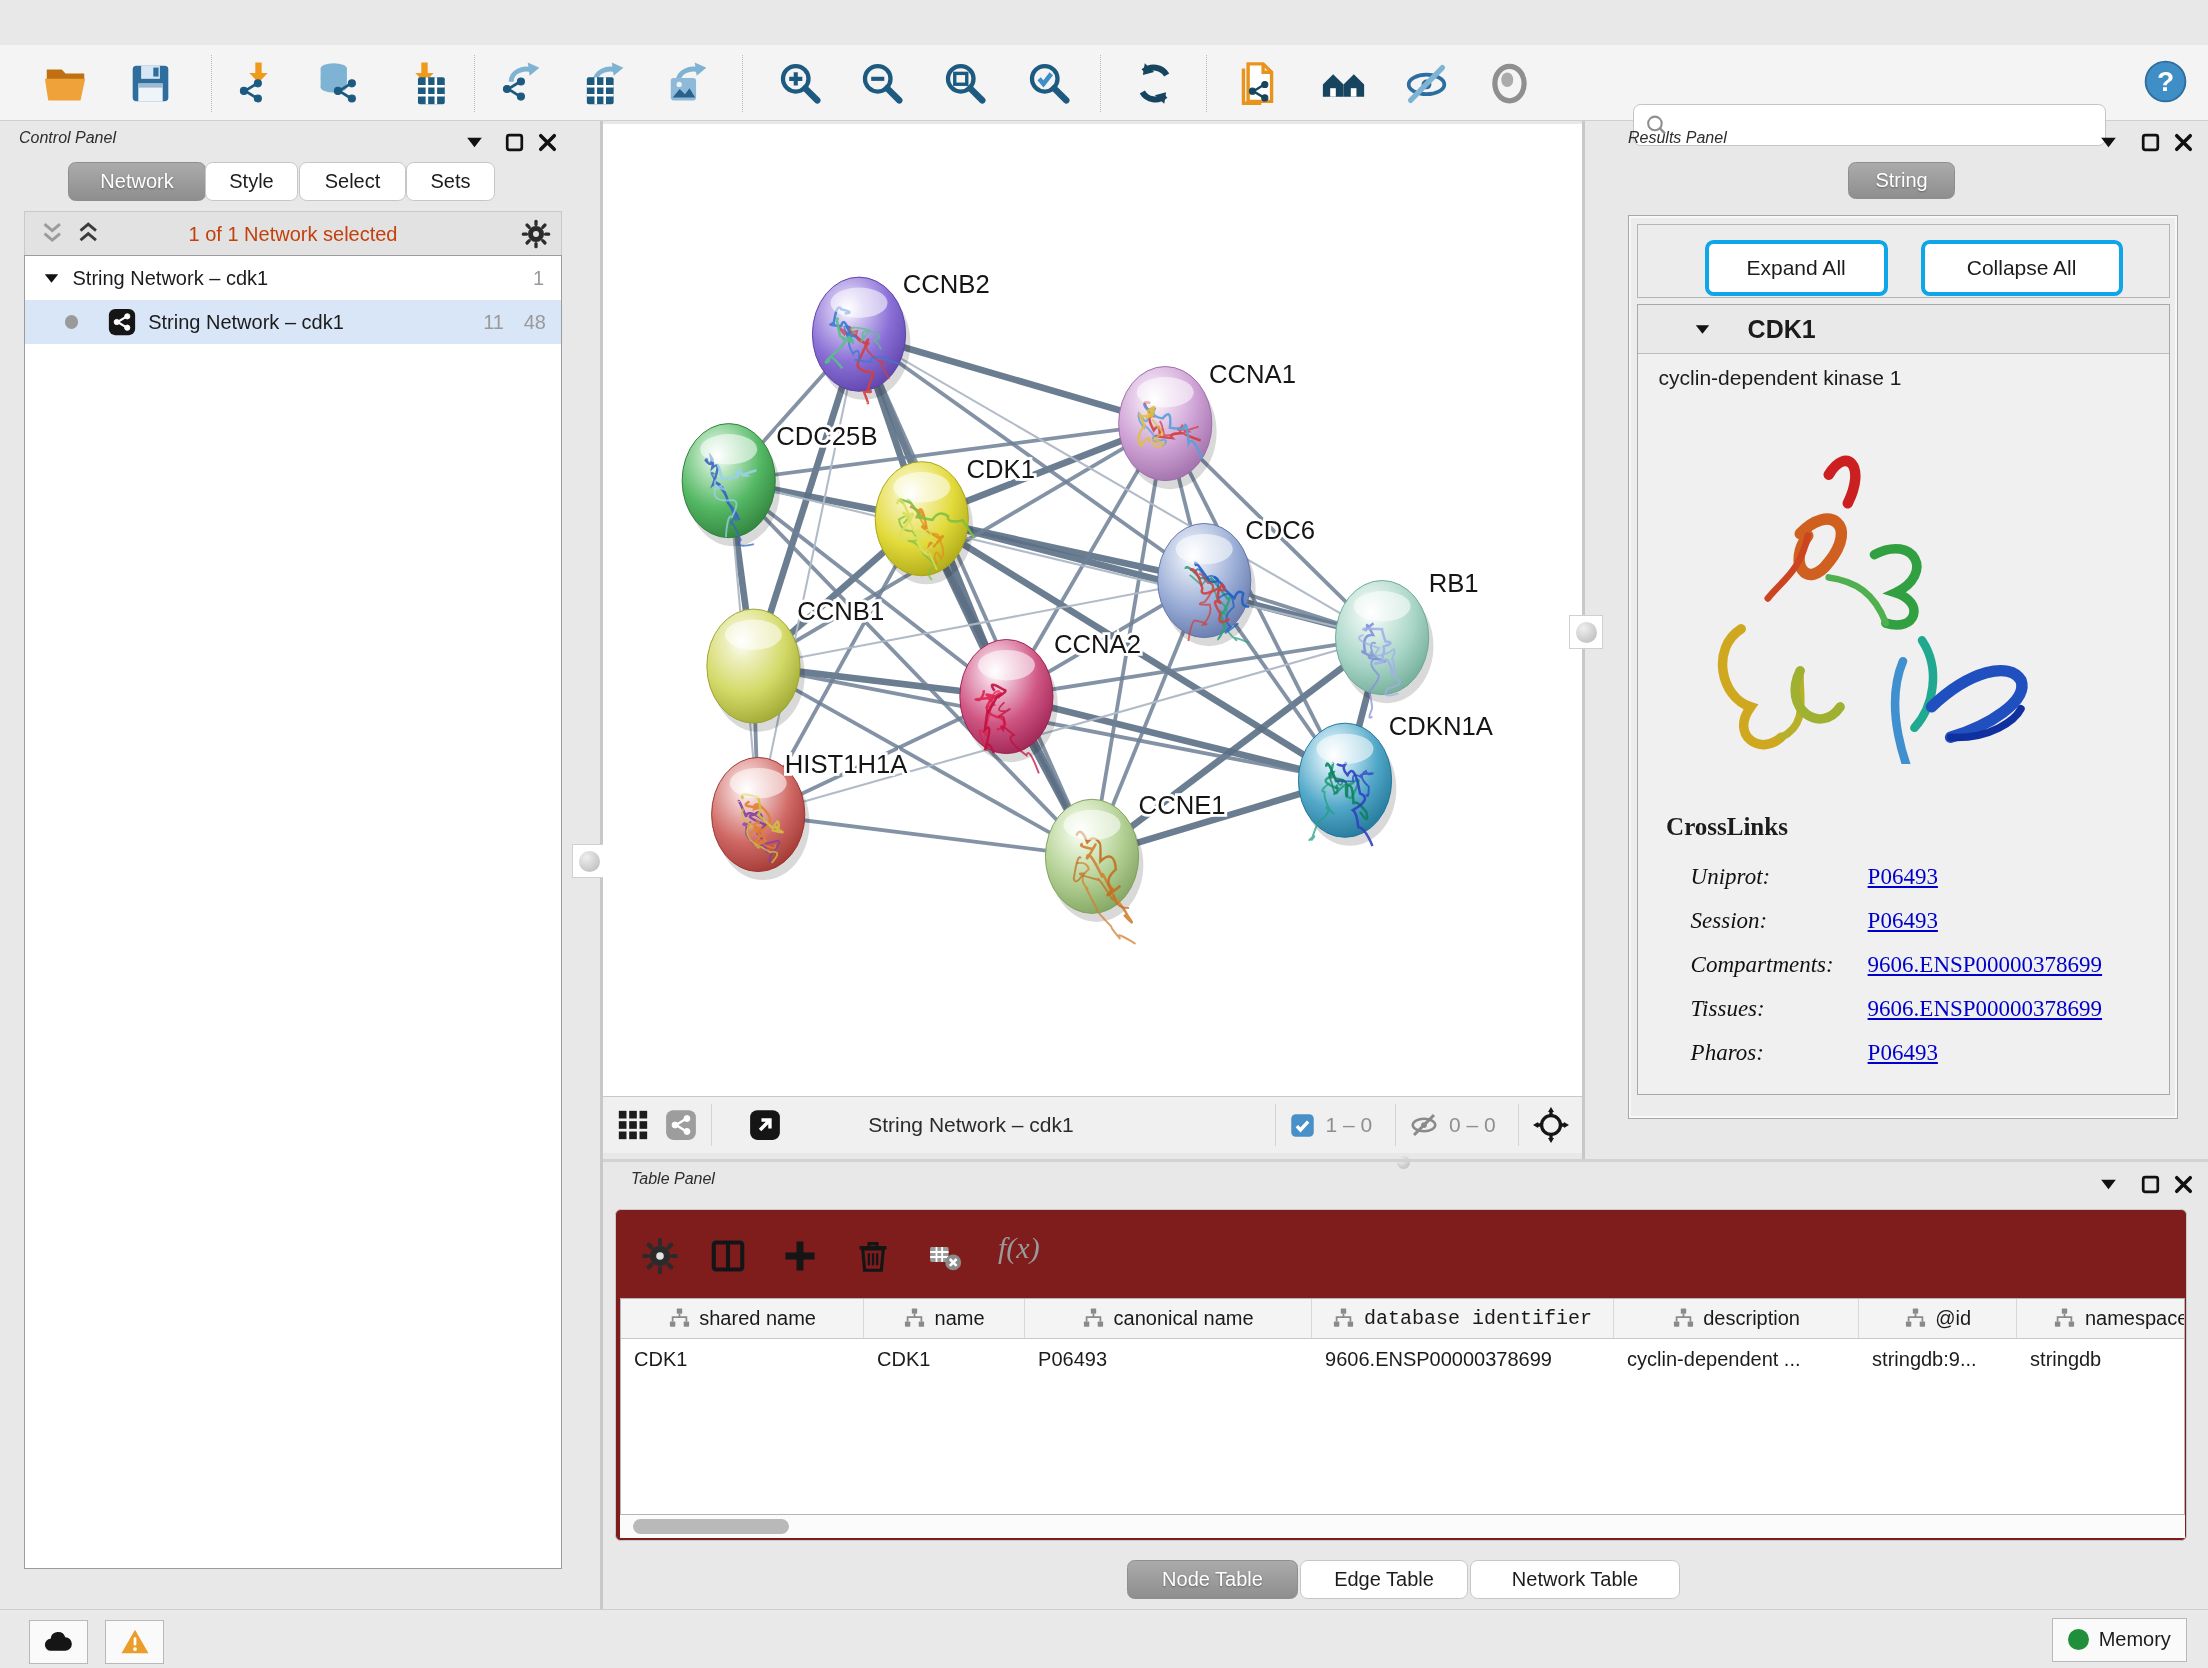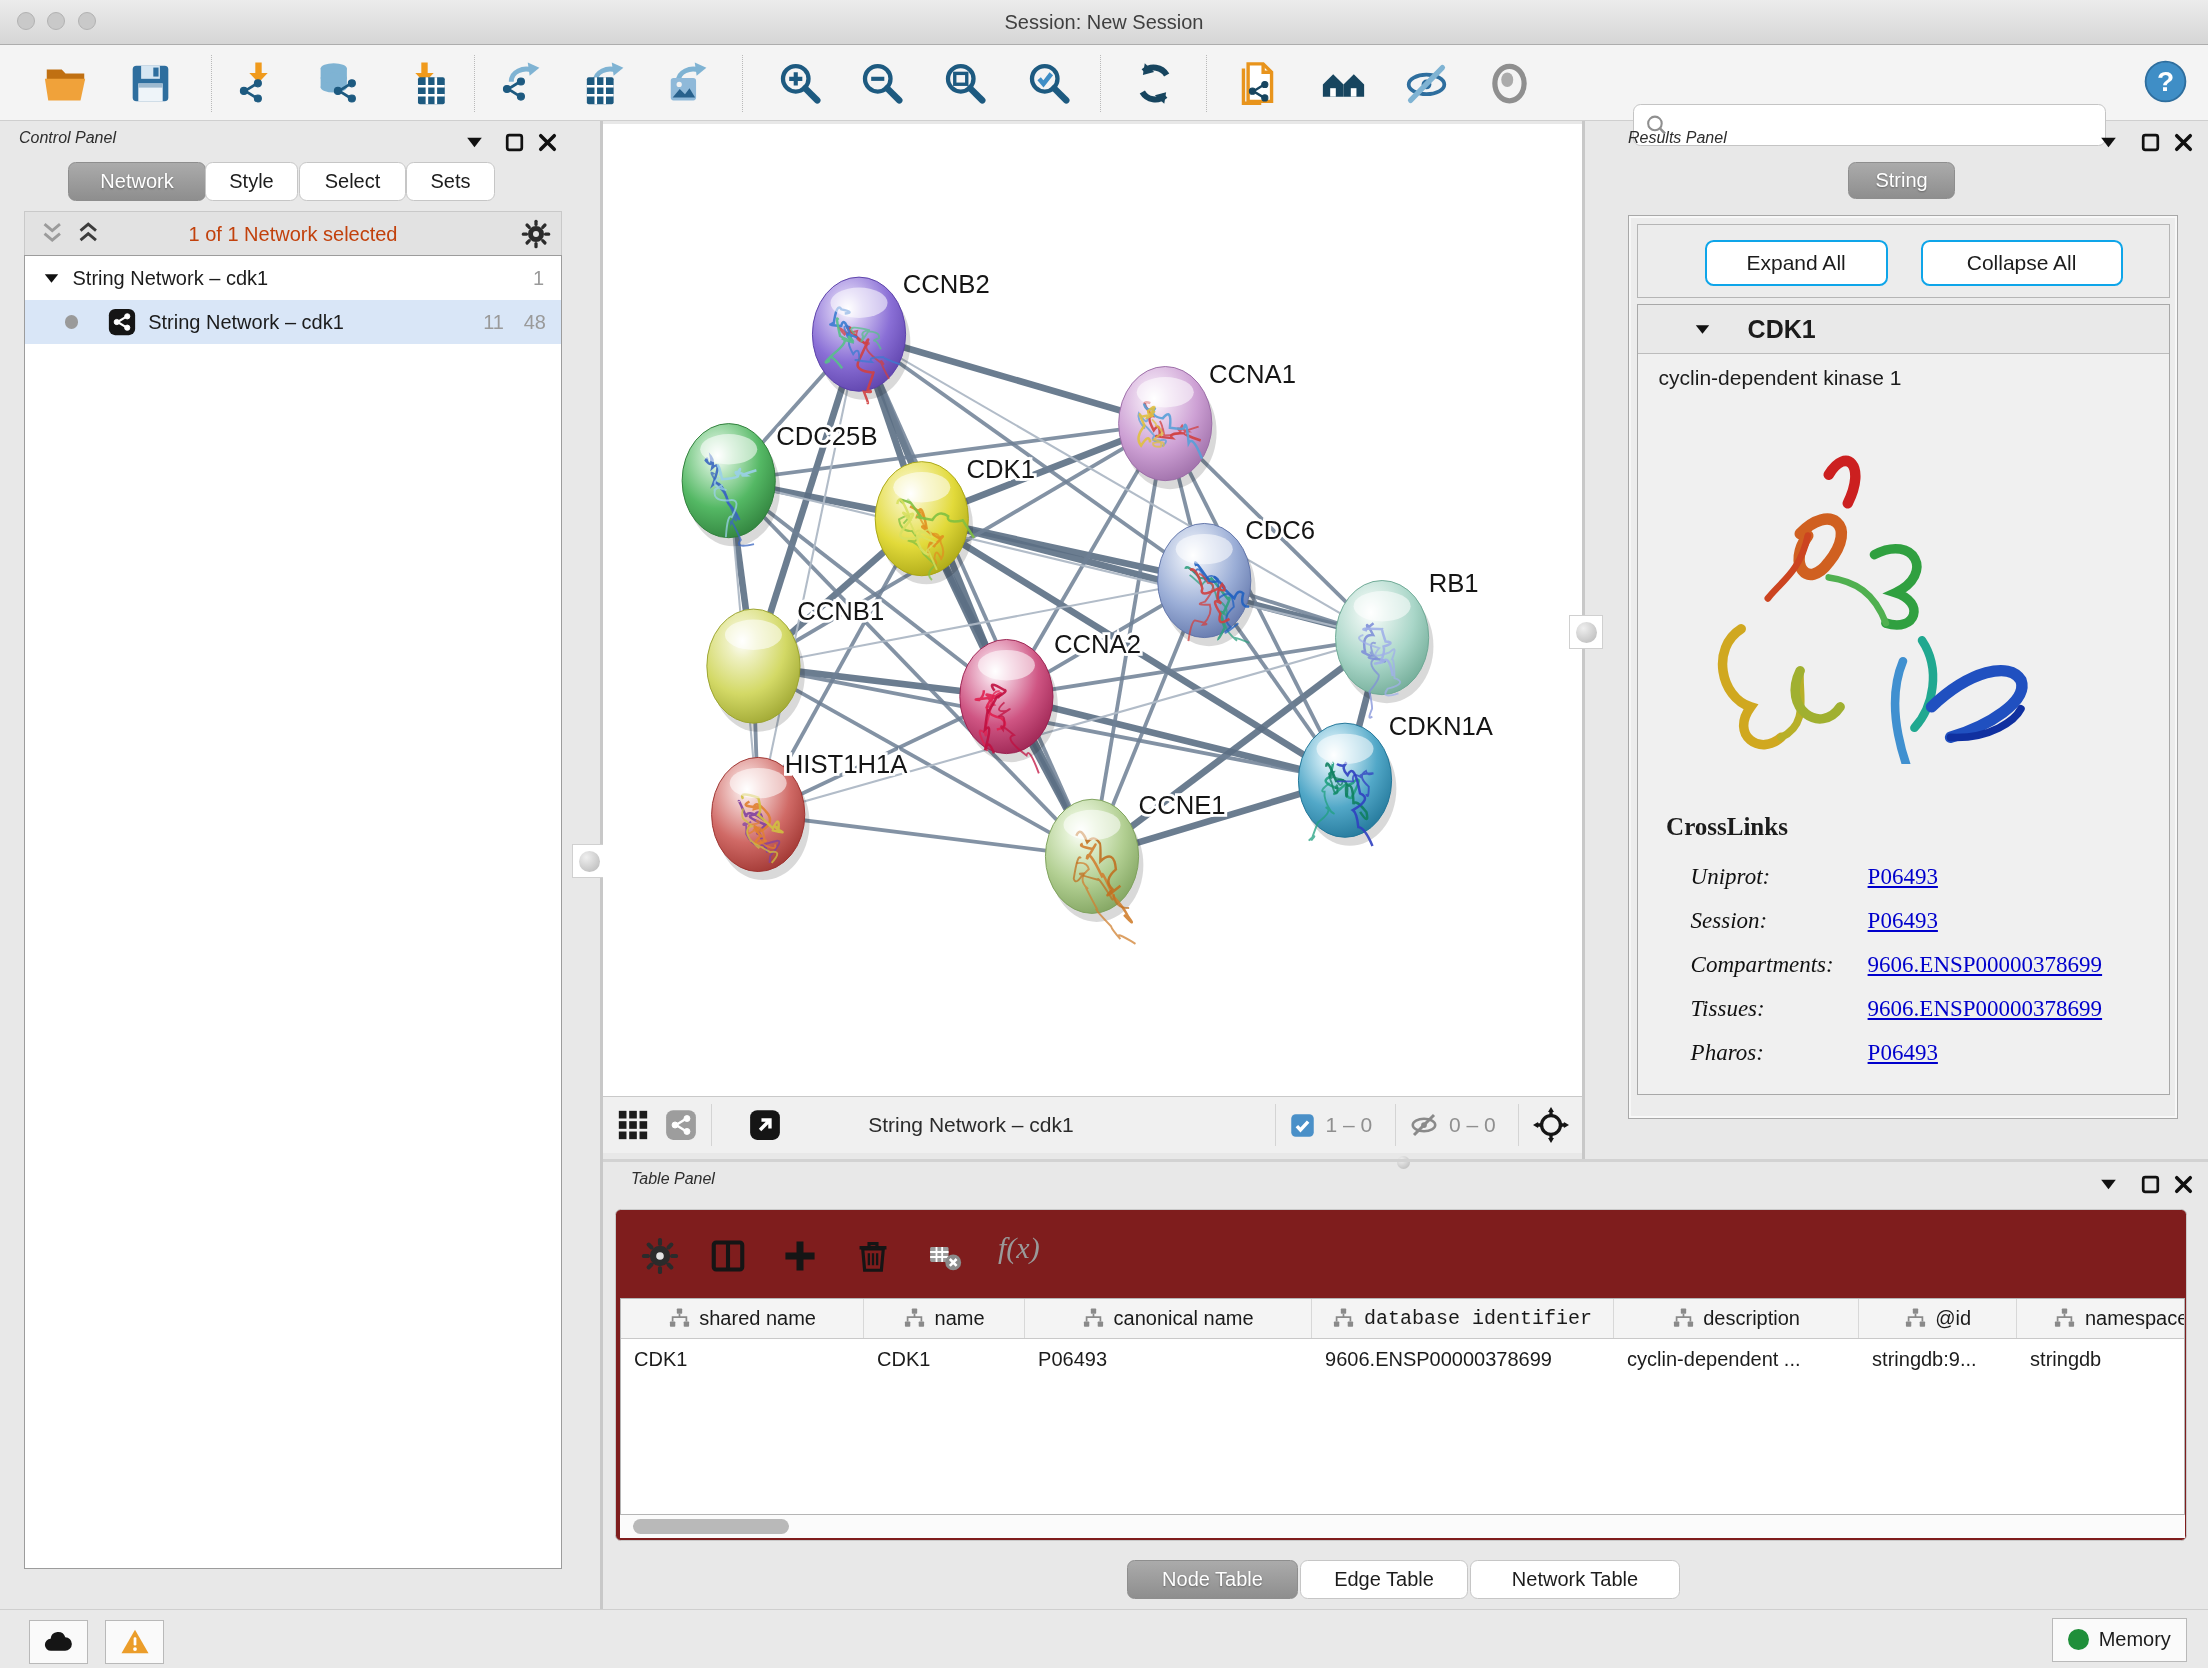--- a/index.html
+++ b/index.html
@@ -45,21 +45,21 @@
   .netbar{position:absolute;left:0;top:972px;width:979px;height:57px;background:#f0f0f0;
           border-top:1px solid #c9c9c9;display:flex;align-items:center;}
   .nbi{width:34px;height:34px;margin-left:13.3px;flex:0 0 auto;}
   .nbi svg{width:100%;height:100%;}
   .nbsep{width:0;height:42px;border-left:1px solid #d4d4d4;margin:0 13.3px;}
   .nbtitle{font-size:21px;color:#2b2b2b;margin-left:86px;flex:1;}
   .nbnum{font-size:21px;color:#8f8f8f;margin:0 9.5px;}
   
   .rbox{left:1628px;top:215px;width:550px;height:904px;background:#ececec;border:1px solid #a8a8a8;
         box-shadow:inset 0 0 0 1.9px #f8f8f8;}
-  .rbtn{position:absolute;height:46px;background:#fff;border:2px solid #0ea5e9;border-radius:8.6px;
+  .rbtn{position:absolute;height:56px;background:#fff;border:4px solid #0ea5e9;border-radius:8.6px;
         font-size:21px;display:flex;align-items:center;justify-content:center;cursor:pointer;}
   .rcontent{position:absolute;left:7.6px;top:88px;width:533px;height:791px;background:#f0f0f0;border:1px solid #a8a8a8;}
   .genehdr{position:absolute;left:0;top:0;width:100%;height:49px;background:#e9e9e9;
            border-bottom:1px solid #bcbcbc;display:flex;align-items:center;}
   .serif{font-family:"Liberation Serif","DejaVu Serif",serif;}
   .xl-row{display:flex;height:44px;align-items:center;}
   .xl-label{width:177px;font-size:23px;color:#111;font-style:italic;}
   .xl-link{font-size:23px;color:#0000cc;text-decoration:underline;cursor:pointer;}
   
   .tpbox{left:615px;top:1209px;width:1572px;height:332px;background:#7f1d1d;border:1px solid #c9c9c9;border-radius:5.7px;}
@@ -85,26 +85,20 @@
   .memdot{width:21px;height:21px;border-radius:50%;background:#1f8f3a;}
   .handle{position:absolute;background:#fff;border:1px solid #d0d0d0;display:flex;align-items:center;justify-content:center;}
   .handle .dot{width:21px;height:21px;border-radius:50%;background:radial-gradient(circle at 35% 30%,#efefef,#b5b5b5);}
   .vline{position:absolute;background:#c8c8c8;}
 </style>
 </head>
 <body>
 
 <div class="app">
 
-  <div class="abs titlebar">
-    <div class="abs" style="left:17px;top:12.4px;">
-      <span class="tl"></span><span class="tl"></span><span class="tl"></span>
-    </div>
-    <div class="wtitle">Session: New Session</div>
-  </div>
 
   <div class="abs toolbar">
     <span class="tbi" style="left:43px"><svg viewBox="0 0 24 24">
           <path d="M2 4.5h8l2 2.2h10v4H2z" fill="#c07012"></path>
           <path d="M1 9.5h21.5L20 21H2.8z" fill="#f0a23a"></path>
         </svg></span>
     <span class="tbi" style="left:128px"><svg viewBox="0 0 24 24">
           <rect x="2.5" y="2.5" width="19" height="19" rx="2" fill="#2e6e9e"></rect>
           <rect x="7" y="2.5" width="10" height="7" fill="#d6e6f2"></rect>
           <rect x="13.5" y="3.5" width="2.8" height="4.8" fill="#2e6e9e"></rect>

